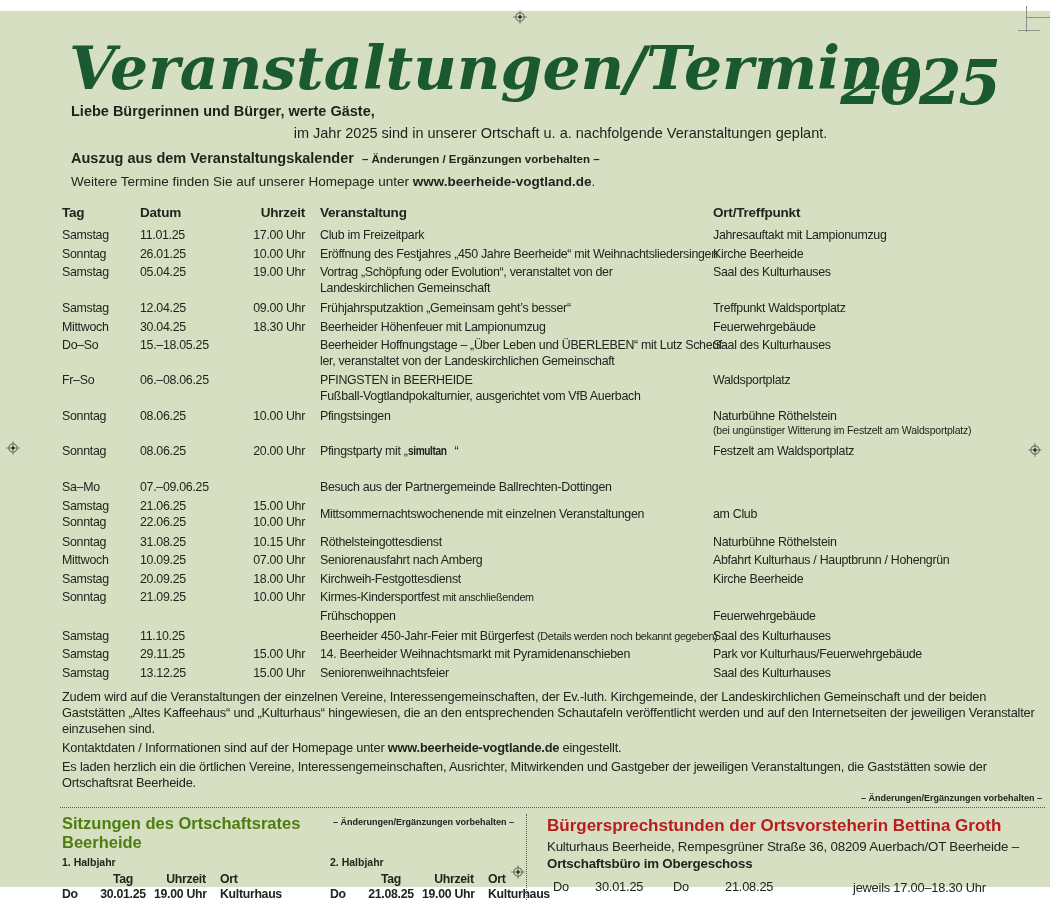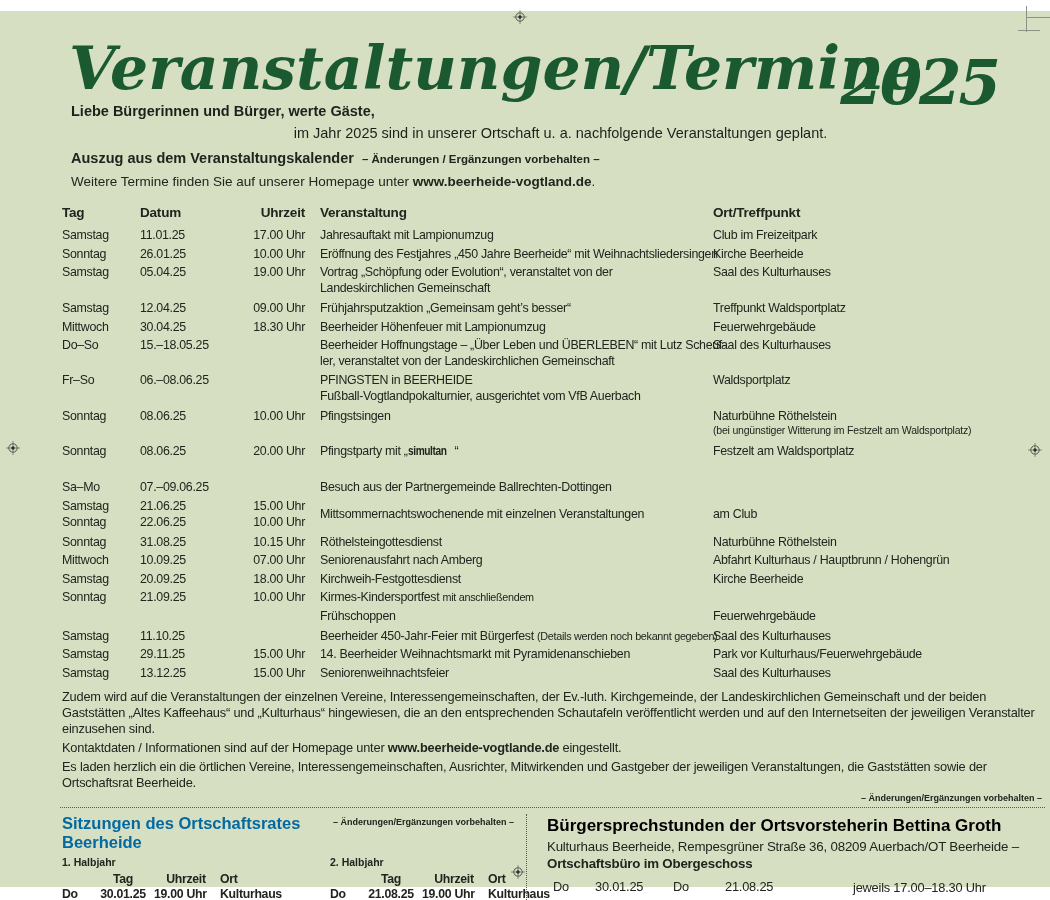--- a/index.html
+++ b/index.html
@@ -37,33 +37,33 @@
   .outro{padding:6px 8px 0 62px;}
   .outro p{margin:0 0 3px 0;font-size:12.8px;line-height:16px;letter-spacing:-0.2px;max-width:985px;}
   .outro-note{text-align:right;font-size:9px;font-weight:700;max-width:985px;margin-top:-1px;}
 
   .dotted-h{margin:4px 5px 0 60px;border-top:1.5px dotted #565b50;height:0;}
 
   
   .bottom{display:flex;align-items:stretch;padding:6px 8px 0 62px;}
   .council{width:452px;flex:0 0 auto;}
   .council-title-row{display:flex;justify-content:space-between;align-items:flex-start;}
-  .council h2{margin:0;font-size:16.5px;line-height:19px;color:#0369a1;}
+  .council h2{margin:0;font-size:16.5px;line-height:19px;color:#4d7c0f;}
   .tiny-note{font-size:9px;font-weight:700;margin-top:3px;white-space:nowrap;}
   .halves{display:flex;gap:34px;margin-top:4px;}
   .half-label{font-size:10.5px;font-weight:700;margin-bottom:4px;}
   .c-grid{display:grid;grid-template-columns:30px 58px 64px 76px;column-gap:2px;row-gap:0;}
   .c-grid div{font-size:12.3px;line-height:14.5px;font-weight:700;letter-spacing:-0.3px;white-space:nowrap;}
   .c-grid .hdr{font-weight:700;}
   .c-grid .ctr{text-align:center;}
 
   .dotted-v{border-left:1.5px dotted #565b50;margin:0 0 0 12px;height:142px;}
 
   .office{flex:1;padding-left:20px;}
-  .office h2{margin:2px 0 0 0;font-size:17px;line-height:20px;color:#000000;}
+  .office h2{margin:2px 0 0 0;font-size:17px;line-height:20px;color:#b91c1c;}
   .addr{margin:2px 0 0 0;font-size:13.3px;line-height:17px;letter-spacing:-0.2px;}
   .office-body{display:flex;margin-top:8px;}
   .office-grid{display:grid;grid-template-columns:42px 78px 52px 86px;row-gap:2px;flex:0 0 auto;padding-left:6px;}
   .office-grid div{font-size:12.8px;line-height:14.5px;letter-spacing:-0.2px;white-space:nowrap;}
   .office-notes{flex:1;padding-left:42px;}
   .office-notes .note-block{margin-bottom:11px;}
   .office-notes .note-line{font-size:12.8px;line-height:15.5px;letter-spacing:-0.2px;}
 
   
   .reg-mark{position:absolute;width:14px;height:14px;z-index:5;}
@@ -95,25 +95,25 @@
         <div class="ev-row">
           <div class="cell ev-tag">
             <div class="ln">Samstag</div>
           </div>
           <div class="cell ev-datum">
             <div class="ln">11.01.25</div>
           </div>
           <div class="cell ev-zeit">
             <div class="ln">17.00 Uhr</div>
           </div>
+          <div class="cell ev-ort">
+            <div class="ln">Club im Freizeitpark</div>
+          </div>
           <div class="cell ev-was">
             <div class="ln">Jahresauftakt mit Lampionumzug</div>
-          </div>
-          <div class="cell ev-ort">
-            <div class="ln">Club im Freizeitpark</div>
           </div>
         </div>
         <div class="ev-row">
           <div class="cell ev-tag">
             <div class="ln">Sonntag</div>
           </div>
           <div class="cell ev-datum">
             <div class="ln">26.01.25</div>
           </div>
           <div class="cell ev-zeit">

